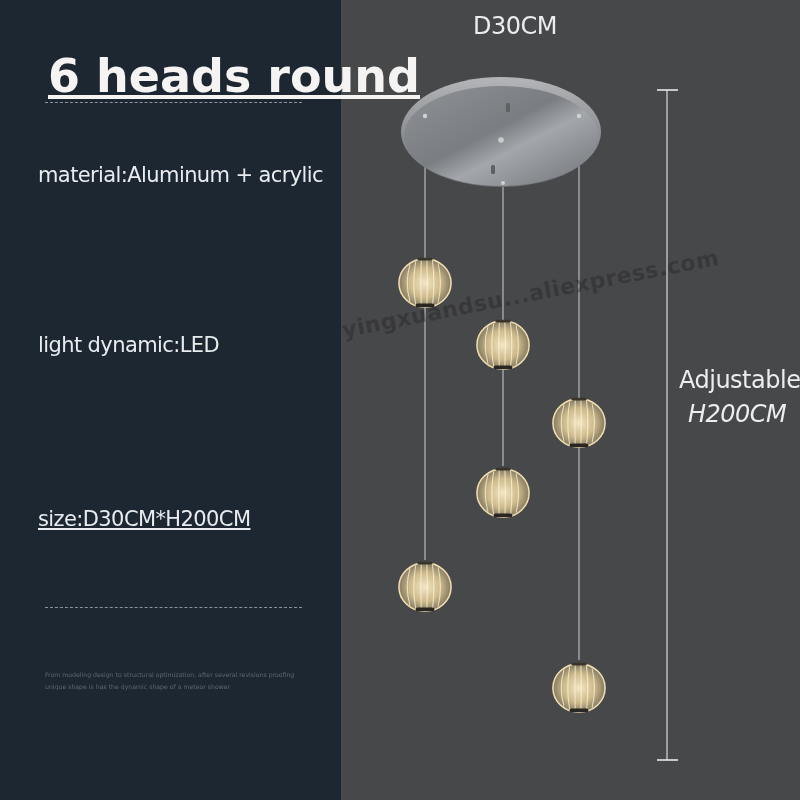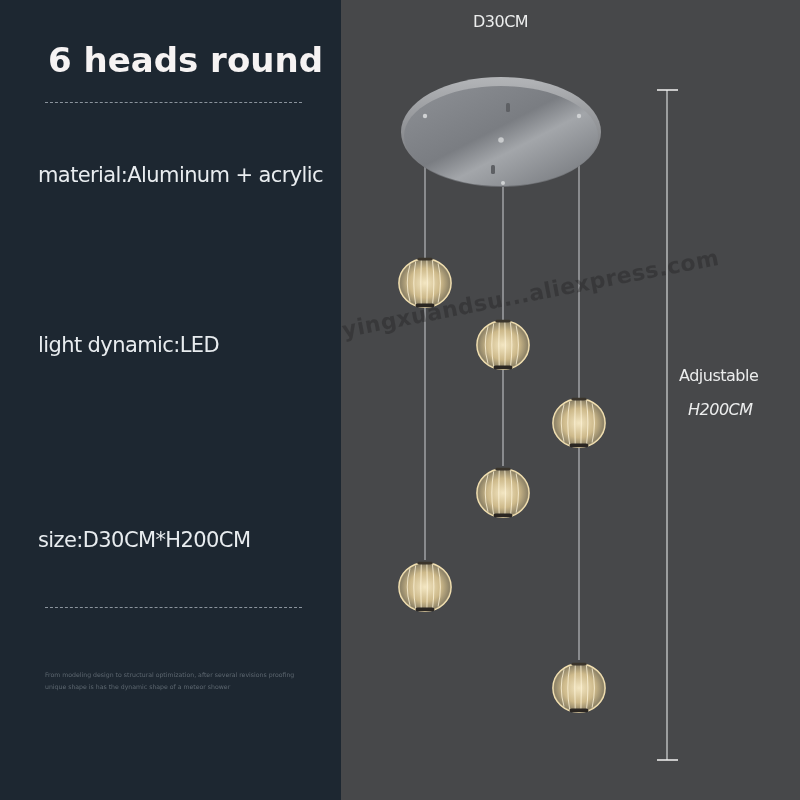--- a/index.html
+++ b/index.html
@@ -1,38 +1,38 @@
 <!DOCTYPE html>
 <html><head>
 <meta charset="utf-8">
 <style>
   html, body { margin: 0; padding: 0; }
   body { width: 800px; height: 800px; position: relative; overflow: hidden; background: #47484a; font-family: "DejaVu Sans", sans-serif; }
   .left { position: absolute; left: 0; top: 0; width: 341px; height: 800px; background: #1d2731; }
   .right { position: absolute; left: 341px; top: 0; width: 459px; height: 800px; background: #47484a; }
-  .title { position: absolute; left: 48px; top: 40px; color: #f6f3f3; font-weight: bold; font-size: 34px; letter-spacing: 0px; white-space: nowrap; }
+  .title { position: absolute; left: 48px; top: 49px; color: #f6f3f3; font-weight: bold; font-size: 46px; letter-spacing: 0px; white-space: nowrap; text-decoration: underline; }
   .dash { position: absolute; left: 45px; width: 257px; height: 0; border-top: 1px dashed #8a939c; }
   .spec { position: absolute; left: 38px; color: #e8ecef; font-size: 21px; white-space: nowrap; letter-spacing: -0.6px; }
   .fine { position: absolute; left: 45px; color: #5d6770; font-size: 6.2px; white-space: nowrap; line-height: 12px; }
-  .label { position: absolute; color: #eceded; font-size: 16px; white-space: nowrap; letter-spacing: -0.5px; }
+  .label { position: absolute; color: #eceded; font-size: 24px; white-space: nowrap; letter-spacing: -0.5px; }
   .watermark { position: absolute; left: 340px; top: 318px; color: rgba(30,30,30,0.35); font-size: 22px; font-weight: bold; transform: rotate(-11deg); transform-origin: left top; white-space: nowrap; letter-spacing: 0.5px; }
   svg.scene { position: absolute; left: 0; top: 0; }
 </style>
 </head>
 <body>
 
 <div class="left"></div>
 <div class="right"></div>
 
 <div class="title">6 heads round</div>
 <div class="dash" style="top:102px;"></div>
 
 <div class="spec" style="top:163px;">material:Aluminum + acrylic</div>
 <div class="spec" style="top:333px;">light dynamic:LED</div>
-<div class="spec" style="top:528px;">size:D30CM*H200CM</div>
+<div class="spec" style="top:507px;text-decoration:underline;">size:D30CM*H200CM</div>
 
 <div class="dash" style="top:607px;"></div>
 
 <div class="fine" style="top:669px;">From modeling design to structural optimization, after several revisions proofing</div>
 <div class="fine" style="top:681px;">unique shape is has the dynamic shape of a meteor shower</div>
 
 <svg class="scene" width="800" height="800" viewBox="0 0 800 800">
   <defs>
     <linearGradient id="plate" x1="0" y1="0" x2="1" y2="1">
       <stop offset="0" stop-color="#8e9196"></stop>

